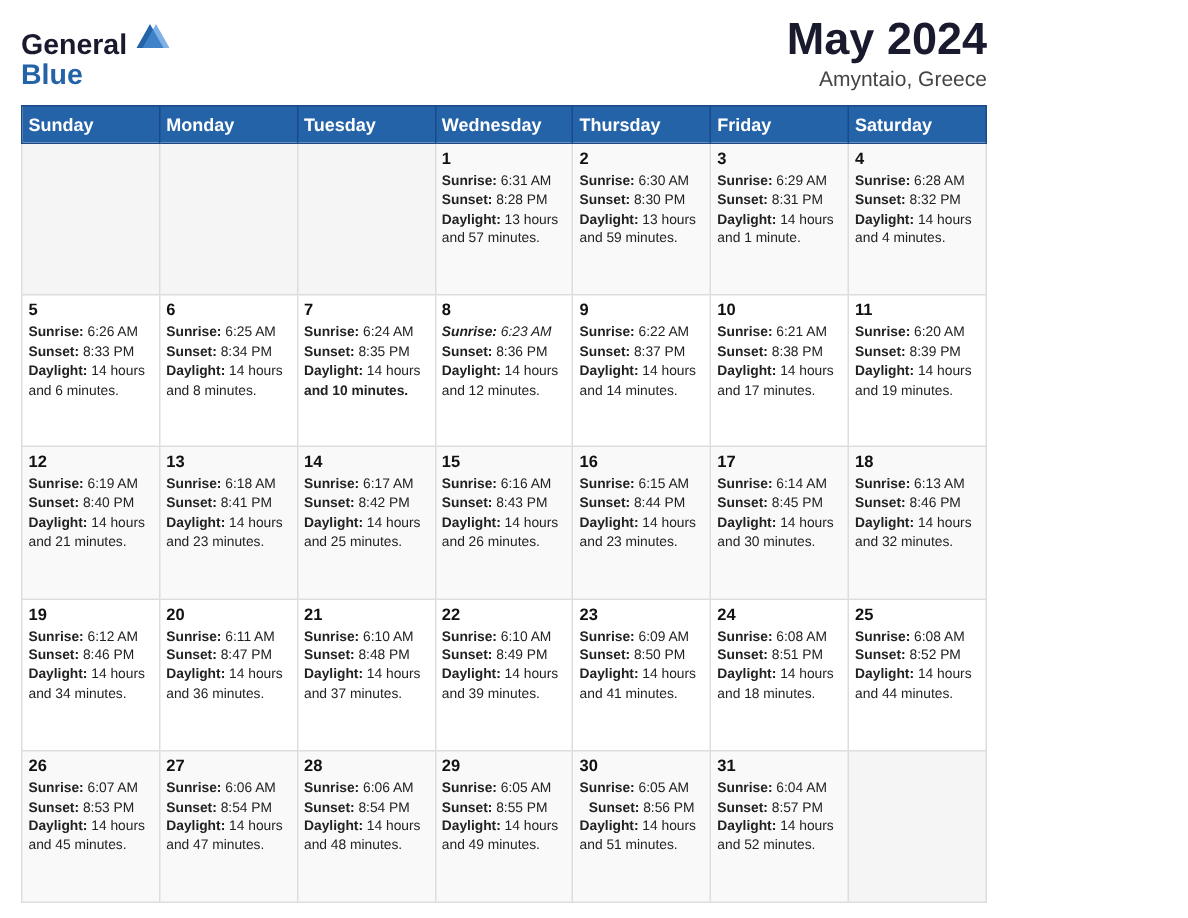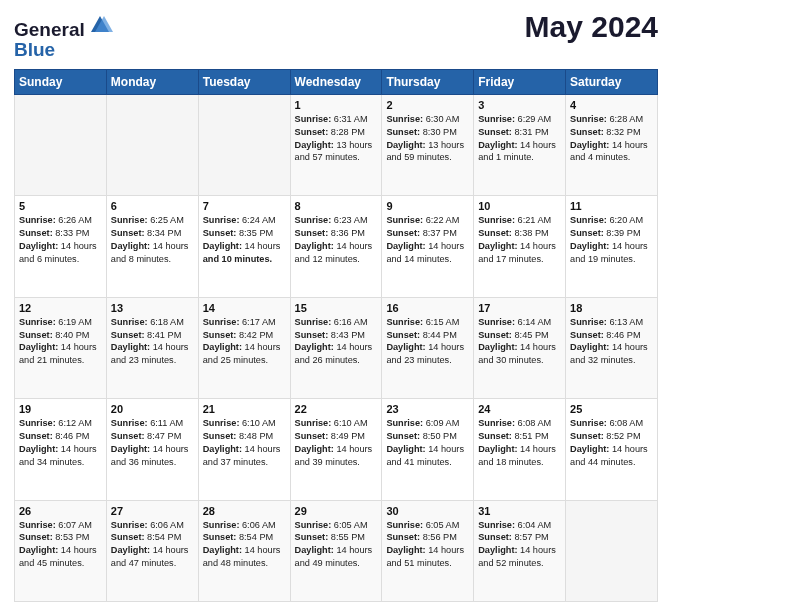--- a/index.html
+++ b/index.html
@@ -102,20 +102,21 @@
               </svg>
             </span>
           </div>
           <div></div>
         </div>
         <div style="font-size:19px;font-weight:bold;color:#2563a8;margin-top:-2px;">Blue</div>
       </div>
     </div>
     <div class="title-block">
       <div class="month-year">May 2024</div>
+      <div class="location">Amyntaio, Greece</div>
     </div>
   </div>
 
   <div class="calendar">
     <table>
       <thead>
         <tr>
         <th>Sunday</th>
             <th>Monday</th>
             <th>Tuesday</th>
@@ -176,21 +177,21 @@
             </td>
             <td>
               <span class="day-num">7</span>
               <span style="display: block; line-height: 1.4;"><strong>Sunrise:</strong> 6:24 AM</span>
               <span style="display: block; line-height: 1.4;"><strong>Sunset:</strong> 8:35 PM</span>
               <span style="display: block; line-height: 1.4;"><strong>Daylight:</strong> 14 hours</span>
               <span style="display: block; line-height: 1.4; font-weight: bold;">and 10 minutes.</span>
             </td>
             <td>
               <span class="day-num">8</span>
-              <span style="display: block; line-height: 1.4;"><strong>Sunrise:</strong> 6:23 AM</span>
+              <span style="display: block; line-height: 1.4; font-style: italic;"><strong>Sunrise:</strong> 6:23 AM</span>
               <span style="display: block; line-height: 1.4;"><strong>Sunset:</strong> 8:36 PM</span>
               <span style="display: block; line-height: 1.4;"><strong>Daylight:</strong> 14 hours</span>
               <span style="display: block; line-height: 1.4;">and 12 minutes.</span>
             </td>
             <td>
               <span class="day-num">9</span>
               <span style="display: block; line-height: 1.4;"><strong>Sunrise:</strong> 6:22 AM</span>
               <span style="display: block; line-height: 1.4;"><strong>Sunset:</strong> 8:37 PM</span>
               <span style="display: block; line-height: 1.4;"><strong>Daylight:</strong> 14 hours</span>
               <span style="display: block; line-height: 1.4;">and 14 minutes.</span>
@@ -337,21 +338,21 @@
             <td>
               <span class="day-num">29</span>
               <span style="display: block; line-height: 1.4;"><strong>Sunrise:</strong> 6:05 AM</span>
               <span style="display: block; line-height: 1.4;"><strong>Sunset:</strong> 8:55 PM</span>
               <span style="display: block; line-height: 1.4;"><strong>Daylight:</strong> 14 hours</span>
               <span style="display: block; line-height: 1.4;">and 49 minutes.</span>
             </td>
             <td>
               <span class="day-num">30</span>
               <span style="display: block; line-height: 1.4;"><strong>Sunrise:</strong> 6:05 AM</span>
-              <span style="display: block; line-height: 1.4;"><strong>Sunset:</strong> 8:56 PM</span>
+              <span style="display: block; line-height: 1.4; text-align: center;"><strong>Sunset:</strong> 8:56 PM</span>
               <span style="display: block; line-height: 1.4;"><strong>Daylight:</strong> 14 hours</span>
               <span style="display: block; line-height: 1.4;">and 51 minutes.</span>
             </td>
             <td>
               <span class="day-num">31</span>
               <span style="display: block; line-height: 1.4;"><strong>Sunrise:</strong> 6:04 AM</span>
               <span style="display: block; line-height: 1.4;"><strong>Sunset:</strong> 8:57 PM</span>
               <span style="display: block; line-height: 1.4;"><strong>Daylight:</strong> 14 hours</span>
               <span style="display: block; line-height: 1.4;">and 52 minutes.</span>
             </td>

